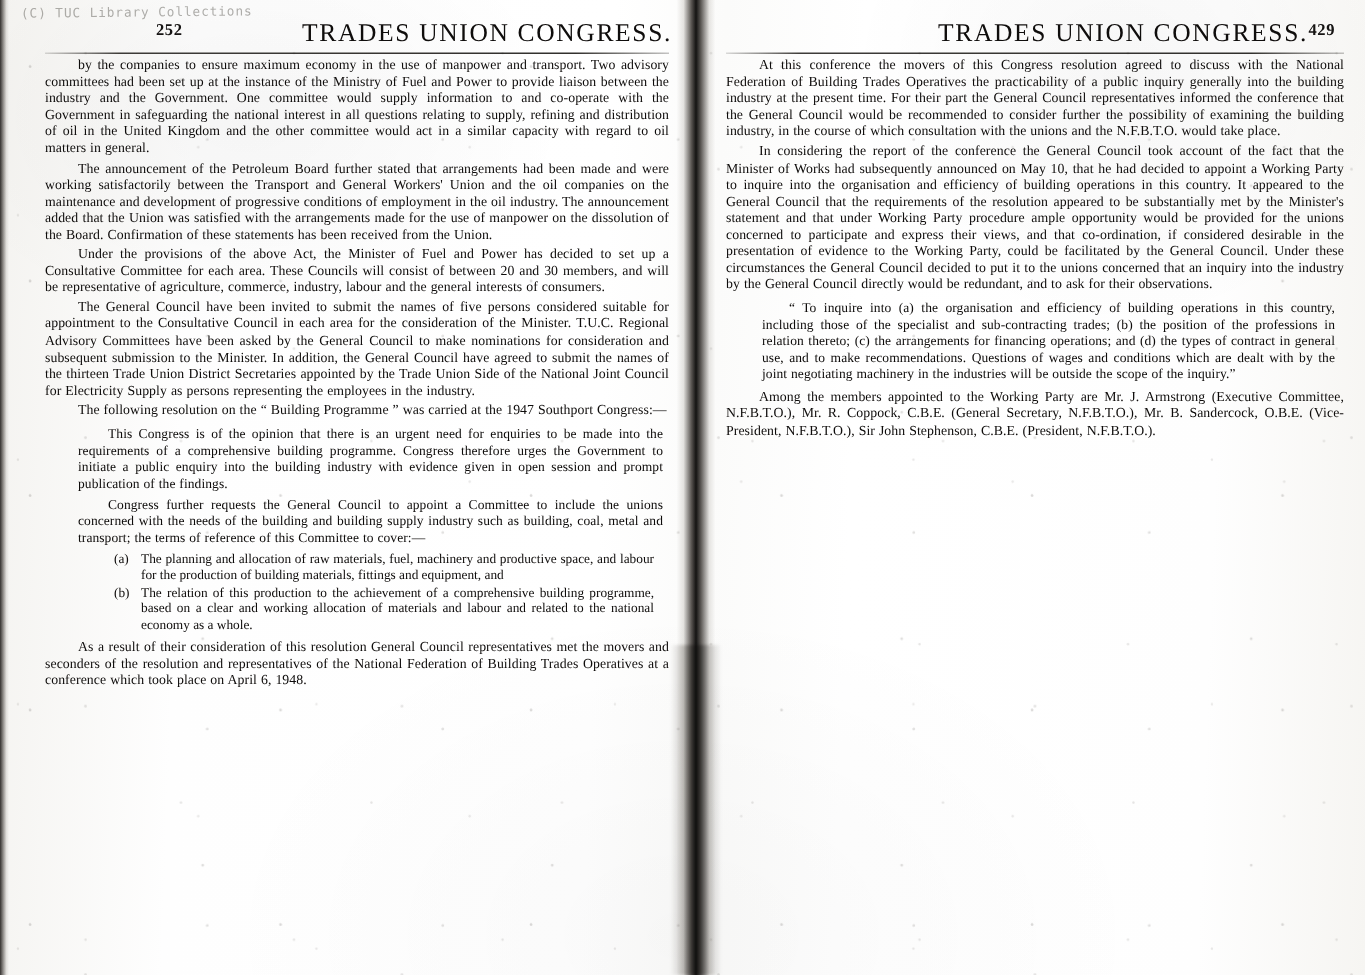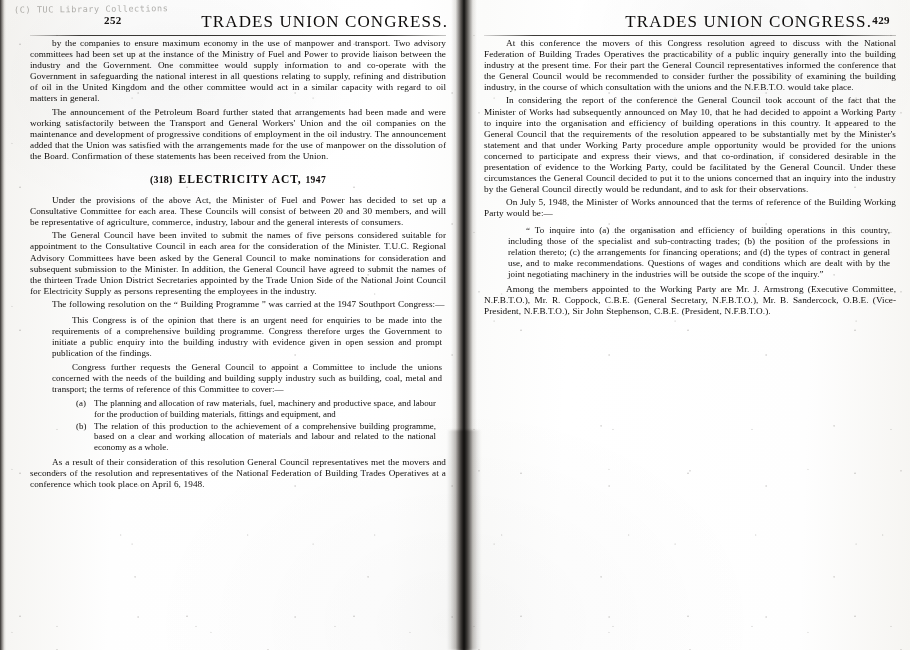--- a/index.html
+++ b/index.html
@@ -243,23 +243,20 @@
       <span class="folio folio-left">252</span>
       <span class="head-title">TRADES UNION CONGRESS.</span>
       <span class="rule"></span>
     </div>
 
     <div class="col-body">
 
       <p>by the companies to ensure maximum economy in the use of manpower and transport. Two advisory committees had been set up at the instance of the Ministry of Fuel and Power to provide liaison between the industry and the Government. One committee would supply information to and co-operate with the Government in safeguarding the national interest in all questions relating to supply, refining and distribution of oil in the United Kingdom and the other committee would act in a similar capacity with regard to oil matters in general.</p>
       <p>The announcement of the Petroleum Board further stated that arrangements had been made and were working satisfactorily between the Transport and General Workers' Union and the oil companies on the maintenance and development of progressive conditions of employment in the oil industry. The announcement added that the Union was satisfied with the arrangements made for the use of manpower on the dissolution of the Board. Confirmation of these statements has been received from the Union.</p>
 
-      <h2 class="sec-head">
-        <span class="num">(318)</span><span>ELECTRICITY ACT,</span>&nbsp;<span class="year">1947</span>
-      </h2>
 
       <p>Under the provisions of the above Act, the Minister of Fuel and Power has decided to set up a Consultative Committee for each area. These Councils will consist of between 20 and 30 members, and will be representative of agriculture, commerce, industry, labour and the general interests of consumers.</p>
       <p>The General Council have been invited to submit the names of five persons considered suitable for appointment to the Consultative Council in each area for the consideration of the Minister. T.U.C. Regional Advisory Committees have been asked by the General Council to make nominations for consideration and subsequent submission to the Minister. In addition, the General Council have agreed to submit the names of the thirteen Trade Union District Secretaries appointed by the Trade Union Side of the National Joint Council for Electricity Supply as persons representing the employees in the industry.</p>
 
 
       <p>The following resolution on the “ Building Programme ” was carried at the 1947 Southport Congress:—</p>
 
       <div class="quoted">
         <p>This Congress is of the opinion that there is an urgent need for enquiries to be made into the requirements of a comprehensive building programme. Congress therefore urges the Government to initiate a public enquiry into the building industry with evidence given in open session and prompt publication of the findings.</p>
         <p>Congress further requests the General Council to appoint a Committee to include the unions concerned with the needs of the building and building supply industry such as building, coal, metal and transport; the terms of reference of this Committee to cover:—</p>
@@ -284,21 +281,20 @@
 
     <div class="running-head">
       <span class="head-title">TRADES UNION CONGRESS.</span>
       <span class="folio folio-right">429</span>
       <span class="rule"></span>
     </div>
 
     <div class="col-body">
       <p>At this conference the movers of this Congress resolution agreed to discuss with the National Federation of Building Trades Operatives the practicability of a public inquiry generally into the building industry at the present time. For their part the General Council representatives informed the conference that the General Council would be recommended to consider further the possibility of examining the building industry, in the course of which consultation with the unions and the N.F.B.T.O. would take place.</p>
       <p>In considering the report of the conference the General Council took account of the fact that the Minister of Works had subsequently announced on May 10, that he had decided to appoint a Working Party to inquire into the organisation and efficiency of building operations in this country. It appeared to the General Council that the requirements of the resolution appeared to be substantially met by the Minister's statement and that under Working Party procedure ample opportunity would be provided for the unions concerned to participate and express their views, and that co-ordination, if considered desirable in the presentation of evidence to the Working Party, could be facilitated by the General Council. Under these circumstances the General Council decided to put it to the unions concerned that an inquiry into the industry by the General Council directly would be redundant, and to ask for their observations.</p>
-      <p>On July 5, 1948, the Minister of Works announced that the terms of reference of the Building Working Party would be:—</p>
 
       <div class="quote-block">
         <p>“ To inquire into (a) the organisation and efficiency of building operations in this country, including those of the specialist and sub-contracting trades; (b) the position of the professions in relation thereto; (c) the arrangements for financing operations; and (d) the types of contract in general use, and to make recommendations. Questions of wages and conditions which are dealt with by the joint negotiating machinery in the industries will be outside the scope of the inquiry.”</p>
       </div>
 
       <p>Among the members appointed to the Working Party are Mr. J. Armstrong (Executive Committee, N.F.B.T.O.), Mr. R. Coppock, C.B.E. (General Secretary, N.F.B.T.O.), Mr. B. Sandercock, O.B.E. (Vice-President, N.F.B.T.O.), Sir John Stephenson, C.B.E. (President, N.F.B.T.O.).</p>
     </div>
   </div>
 
   <div class="gutter"></div>

